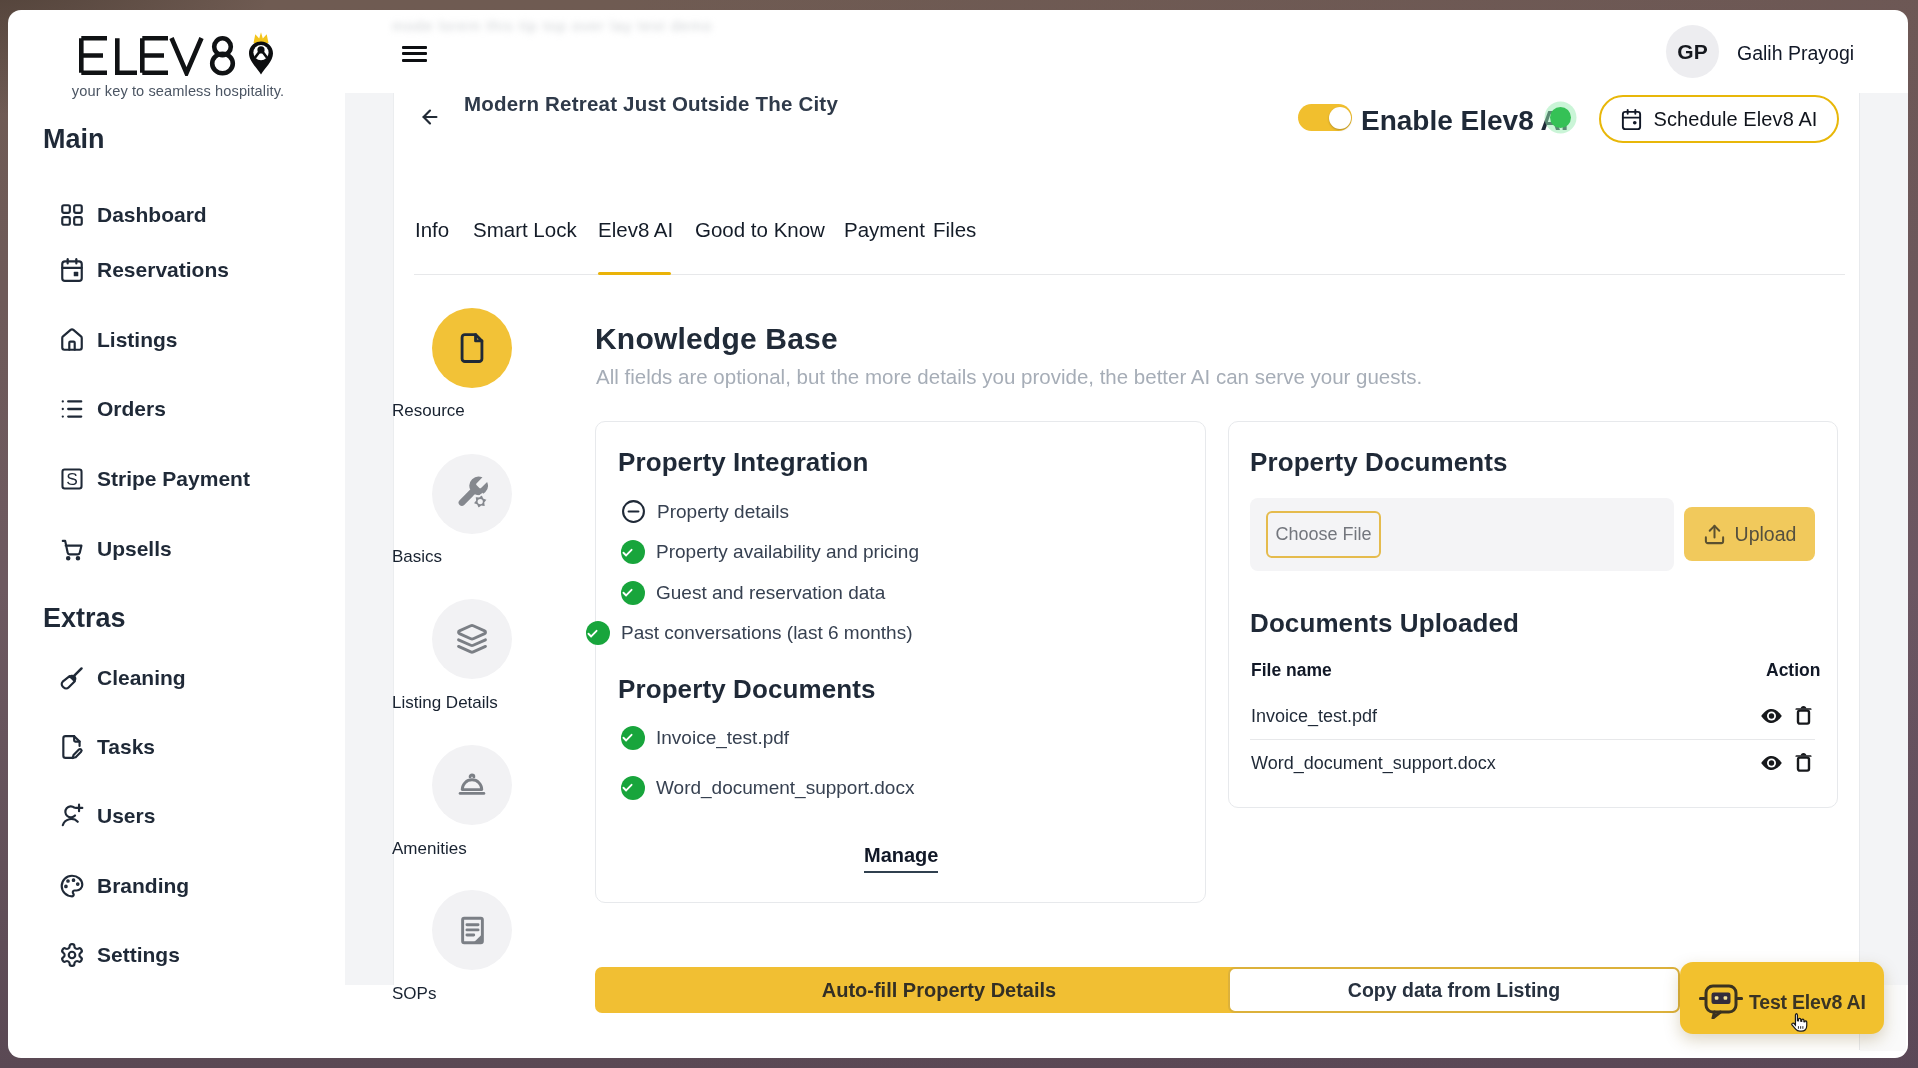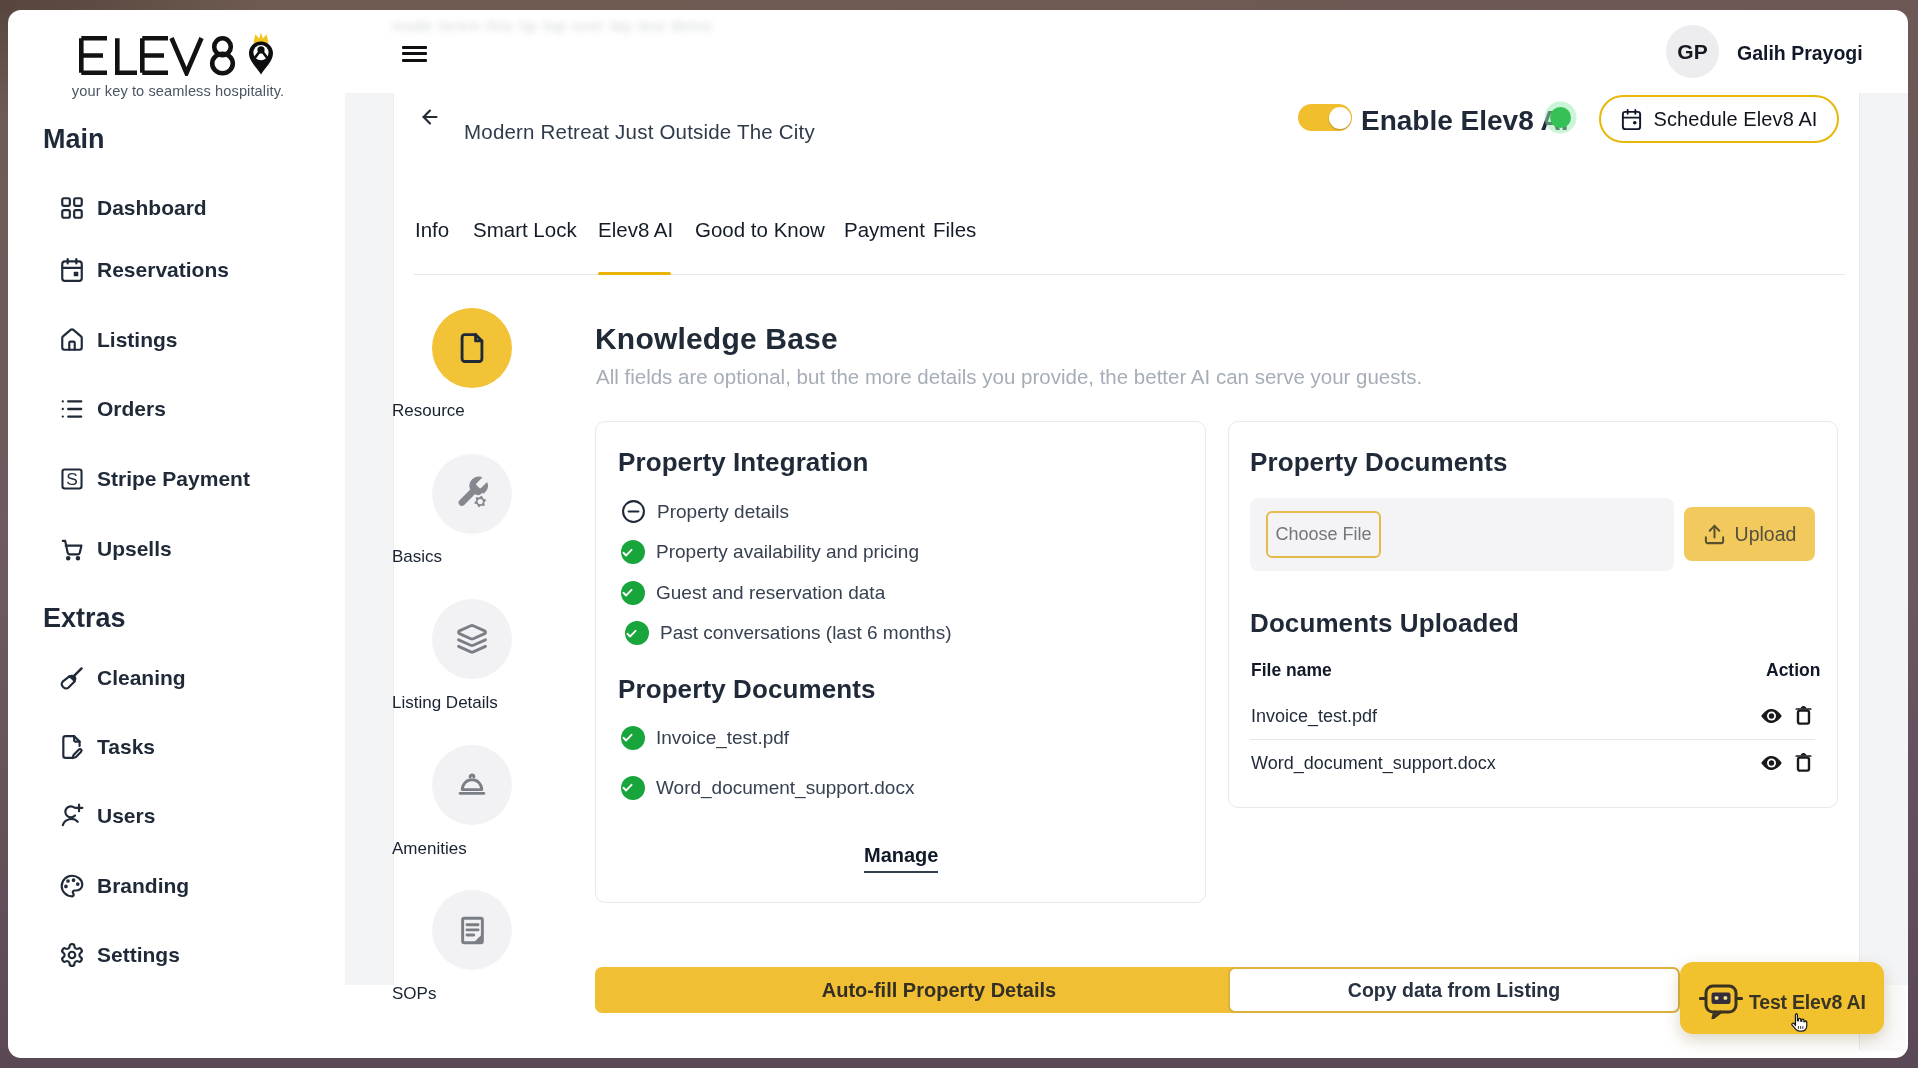--- a/index.html
+++ b/index.html
@@ -51,21 +51,21 @@
   </svg>
   <svg class="abs" style="left:243px;top:30px" width="36" height="46" viewBox="0 0 36 46">
     <path d="M10.5 13 L12.3 4.2 L16.2 8.6 L18 2.2 L19.8 8.6 L23.7 4.2 L25.5 13 Z" fill="#f3c41b"></path>
     <path d="M18 11.5 C11.3 11.5 6 16.8 6 23.4 C6 31 14.6 38.5 18 44.5 C21.4 38.5 30 31 30 23.4 C30 16.8 24.7 11.5 18 11.5 Z" fill="#0c0d0f"></path>
     <circle cx="18" cy="22.6" r="7.6" fill="#ffffff"></circle>
     <circle cx="18" cy="19.9" r="3.6" fill="#0c0d0f"></circle>
     <path d="M12.7 26.7 L15.5 23 M23.3 26.7 L20.5 23" stroke="#0c0d0f" stroke-width="2.6" stroke-linecap="round"></path>
   </svg>
   <div class="abs" style="left:60px;top:83px;width:236px;text-align:center;font-size:14.6px;color:#4b5563;white-space:nowrap;letter-spacing:.1px">your key to seamless hospitality.</div>
   <div class="sechead" style="top:126px">Main</div>
-  <div class="navitem" style="top:194px">
+  <div class="navitem" style="top:201px">
     <svg width="26" height="26" viewBox="0 0 24 24" fill="none" stroke="#1f2937" stroke-width="2" stroke-linecap="round" stroke-linejoin="round">
         <rect width="7" height="7" x="3" y="3" rx="1.6"></rect>
         <rect width="7" height="7" x="14" y="3" rx="1.6"></rect>
         <rect width="7" height="7" x="14" y="14" rx="1.6"></rect>
         <rect width="7" height="7" x="3" y="14" rx="1.6"></rect>
       </svg>
     Dashboard</div>
   <div class="navitem" style="top:256px">
     <svg width="26" height="26" viewBox="0 0 24 24" fill="none" stroke="#1f2937" stroke-width="2" stroke-linecap="round" stroke-linejoin="round">
         <path d="M8 2v4"></path>
@@ -135,40 +135,40 @@
         <path d="M12.22 2h-.44a2 2 0 0 0-2 2v.18a2 2 0 0 1-1 1.73l-.43.25a2 2 0 0 1-2 0l-.15-.08a2 2 0 0 0-2.73.73l-.22.38a2 2 0 0 0 .73 2.73l.15.1a2 2 0 0 1 1 1.72v.51a2 2 0 0 1-1 1.74l-.15.09a2 2 0 0 0-.73 2.73l.22.38a2 2 0 0 0 2.73.73l.15-.08a2 2 0 0 1 2 0l.43.25a2 2 0 0 1 1 1.73V20a2 2 0 0 0 2 2h.44a2 2 0 0 0 2-2v-.18a2 2 0 0 1 1-1.73l.43-.25a2 2 0 0 1 2 0l.15.08a2 2 0 0 0 2.73-.73l.22-.39a2 2 0 0 0-.73-2.73l-.15-.08a2 2 0 0 1-1-1.74v-.5a2 2 0 0 1 1-1.74l.15-.09a2 2 0 0 0 .73-2.73l-.22-.38a2 2 0 0 0-2.73-.73l-.15.08a2 2 0 0 1-2 0l-.43-.25a2 2 0 0 1-1-1.73V4a2 2 0 0 0-2-2z"></path>
         <circle cx="12" cy="12" r="3"></circle>
       </svg>
     Settings</div>
 
   <div class="abs" style="left:392px;top:17px;width:410px;font-size:15px;color:#cfd2d5;filter:blur(3.2px);letter-spacing:1px;white-space:nowrap;overflow:hidden">mode lorem this tip top over lay test demo</div>
   <div class="abs" style="left:402px;top:45.5px;width:25px;height:3px;background:#0d0f12;border-radius:1px"></div>
   <div class="abs" style="left:402px;top:52.4px;width:25px;height:3px;background:#0d0f12;border-radius:1px"></div>
   <div class="abs" style="left:402px;top:59.3px;width:25px;height:3px;background:#0d0f12;border-radius:1px"></div>
   <div class="abs" style="left:1666px;top:25px;width:53px;height:53px;border-radius:50%;background:#ededf0;display:flex;align-items:center;justify-content:center;font-size:21px;font-weight:700;color:#15181e">GP</div>
-  <div class="abs" style="left:1737px;top:42px;font-size:19.5px;font-weight:700;color:#111827">Galih Prayogi</div>
+  <div class="abs" style="left:1737px;top:42px;font-size:19.5px;font-weight:400;color:#111827">Galih Prayogi</div>
   <div class="abs" style="left:1298px;top:104px;width:54px;height:27px;border-radius:14px;background:#f1bf2e"></div>
   <div class="abs" style="left:1329px;top:106.5px;width:22px;height:22px;border-radius:50%;background:#ffffff;box-shadow:0 1px 2px rgba(0,0,0,.25)"></div>
   <div class="abs" style="left:1361px;top:105px;font-size:28px;font-weight:700;color:#1f2937">Enable Elev8 AI</div>
   <div class="abs" style="left:1550px;top:107px;width:21px;height:21px;border-radius:50%;background:#35c156;box-shadow:0 0 0 5.5px rgba(150,235,175,.5)"></div>
   <div class="abs" style="left:1599px;top:95px;width:240px;height:48px;border-radius:24px;border:2px solid #e8b709;background:#fff;display:flex;align-items:center;justify-content:center">
     <svg width="23" height="23" viewBox="0 0 24 24" fill="none" stroke="#111827" stroke-width="2" stroke-linecap="round" stroke-linejoin="round" style="margin-right:10px">
         <path d="M8 2v4"></path>
         <path d="M16 2v4"></path>
         <rect width="18" height="18" x="3" y="4" rx="2.5"></rect>
         <path d="M3 10h18"></path>
         <circle cx="15.4" cy="15.4" r="1.9" fill="#111827" stroke="none"></circle>
       </svg>
     <span style="font-size:20px;font-weight:400;color:#10141c;letter-spacing:.1px">Schedule Elev8 AI</span>
   </div>
   <svg class="abs" style="left:419px;top:106px" width="22" height="22" viewBox="0 0 24 24" fill="none" stroke="#222b36" stroke-width="2.4" stroke-linecap="round" stroke-linejoin="round">
       <path d="m12 19-7-7 7-7"></path>
       <path d="M19 12H5"></path>
     </svg>
-  <div class="abs" style="left:464px;top:120px;font-size:20.5px;font-weight:400;color:#2f3a4a;letter-spacing:.2px">Modern Retreat Just Outside The City</div>
+  <div class="abs" style="left:464px;top:92px;font-size:20.5px;font-weight:700;color:#2f3a4a;letter-spacing:.2px">Modern Retreat Just Outside The City</div>
 
   <div class="tab" style="left:415px">Info</div>
   <div class="tab" style="left:473px">Smart Lock</div>
   <div class="tab" style="left:598px">Elev8 AI</div>
   <div class="tab" style="left:695px">Good to Know</div>
   <div class="tab" style="left:844px">Payment</div>
   <div class="tab" style="left:933px">Files</div>
   <div class="abs" style="left:414px;top:273.5px;width:1431px;height:1.5px;background:#e7e8ea"></div>
   <div class="abs" style="left:598px;top:271.5px;width:73px;height:3.6px;background:#eab308;border-radius:2px"></div>
 
@@ -230,21 +230,21 @@
         </svg>
       </span>
     <span style="width:11px"></span>Property availability and pricing</div>
   <div class="li-row" style="left:621px;top:580.5px">
     <span class="gcheck">
         <svg width="13" height="13" viewBox="0 0 24 24" fill="none" stroke="#fff" stroke-width="3.4" stroke-linecap="round" stroke-linejoin="round">
           <path d="m4.5 12.5 5 5L19.5 7"></path>
         </svg>
       </span>
     <span style="width:11px"></span>Guest and reservation data</div>
-  <div class="li-row" style="left:625px;top:621px">
+  <div class="li-row" style="left:586px;top:621px">
     <span class="gcheck">
         <svg width="13" height="13" viewBox="0 0 24 24" fill="none" stroke="#fff" stroke-width="3.4" stroke-linecap="round" stroke-linejoin="round">
           <path d="m4.5 12.5 5 5L19.5 7"></path>
         </svg>
       </span>
     <span style="width:11px"></span>Past conversations (last 6 months)</div>
   <div class="h2" style="left:618px;top:674px">Property Documents</div>
   <div class="li-row" style="left:621px;top:725.5px">
     <span class="gcheck">
         <svg width="13" height="13" viewBox="0 0 24 24" fill="none" stroke="#fff" stroke-width="3.4" stroke-linecap="round" stroke-linejoin="round">

